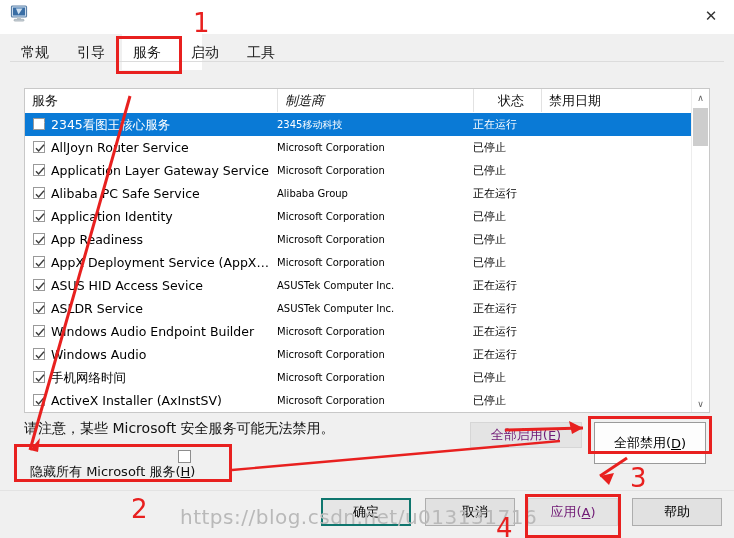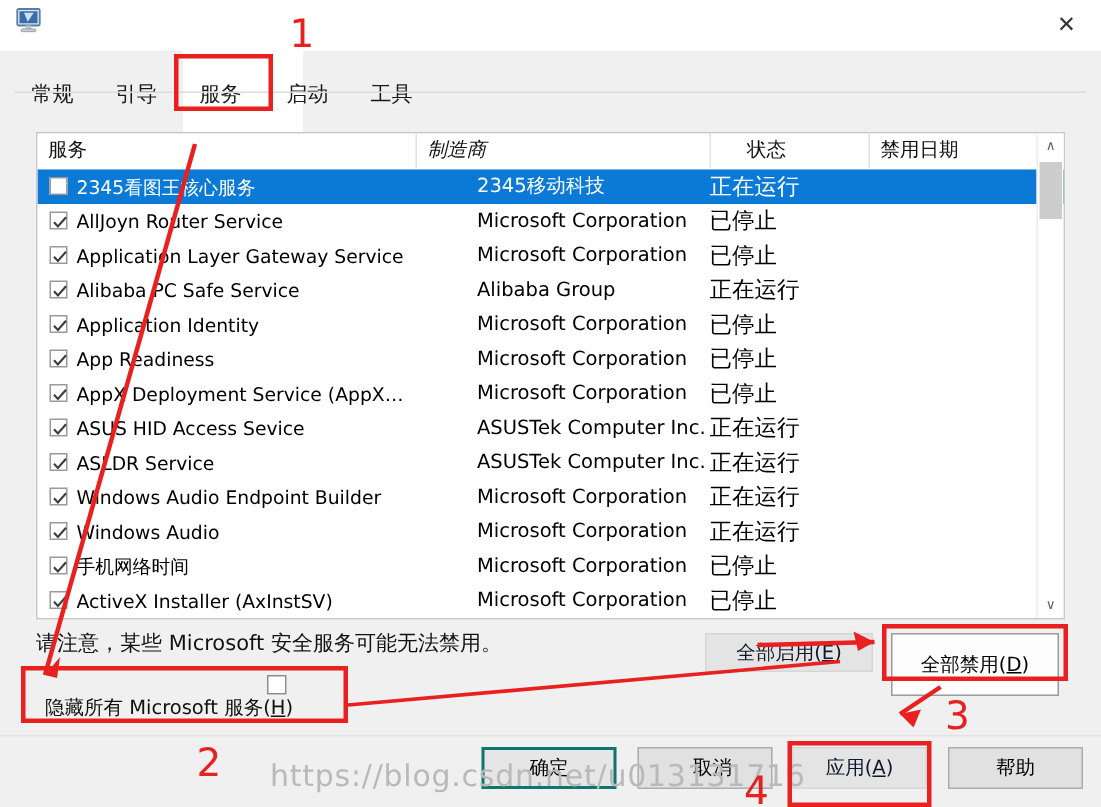--- a/index.html
+++ b/index.html
@@ -14,60 +14,60 @@
 
   
   .titlebar{position:absolute;left:0;top:0;width:734px;height:34px;background:#ffffff;}
   .app-icon{position:absolute;left:10px;top:5px;width:20px;height:18px;}
   .close-btn{position:absolute;right:0;top:0;width:46px;height:32px;
     display:flex;align-items:center;justify-content:center;font-size:15px;color:#333;cursor:default;}
 
   
   .tabstrip{position:absolute;left:0;top:34px;width:734px;height:28px;background:#f0f0f0;}
   .tabstrip:after{content:"";position:absolute;left:10px;right:10px;bottom:0;height:1px;background:#dcdcdc;}
-  .tab{position:absolute;top:0;height:28px;line-height:28px;padding:15px 11px;
+  .tab{position:absolute;top:0;height:28px;line-height:28px;padding:4px 11px;
     font-size:14px;color:#1a1a1a;white-space:nowrap;cursor:default;}
   .tab.active{background:#ffffff;}
 
   
   .listwrap{position:absolute;left:24px;top:88px;width:686px;height:325px;
     background:#ffffff;border:1px solid #c8c8c8;box-sizing:border-box;overflow:hidden;}
   .lhead{position:absolute;left:0;top:0;width:686px;height:24px;background:#ffffff;border-bottom:1px solid #dcdcdc;}
   .lhead .hc{position:absolute;top:0;height:23px;line-height:23px;font-size:13px;color:#111;
     padding-left:7px;box-sizing:border-box;white-space:nowrap;overflow:hidden;}
   .lhead .hc:not(:first-child){border-left:1px solid #e2e2e2;}
   .rows{position:absolute;left:0;top:24px;width:686px;height:300px;}
   .row{position:relative;height:23px;line-height:23px;white-space:nowrap;}
   .row.sel{background:#0a7ad6;color:#ffffff;}
   .cb{position:absolute;left:8px;top:5px;width:12px;height:12px;border:1px solid #9a9a9a;
     background:#fff;box-sizing:border-box;}
   .cb svg{position:absolute;left:0px;top:0px;}
   .c-name{position:absolute;left:26px;top:0;width:222px;overflow:hidden;font-size:12.5px;}
-  .c-mfr{position:absolute;left:252px;top:0;width:190px;overflow:hidden;font-size:13px;margin-left:41px;}
-  .c-sta{position:absolute;left:448px;top:0;width:80px;overflow:hidden;font-size:15px;}
+  .c-mfr{position:absolute;left:252px;top:0;width:190px;overflow:hidden;font-size:10px;}
+  .c-sta{position:absolute;left:448px;top:0;width:80px;overflow:hidden;font-size:11px;}
   .c-dat{position:absolute;left:532px;top:0;width:130px;overflow:hidden;font-size:12.5px;}
 
   
   .sbar{position:absolute;right:0;top:0;width:17px;height:323px;background:#fff;border-left:1px solid #ededed;}
   .sb-arrow{position:absolute;left:0;width:17px;height:17px;display:flex;align-items:center;justify-content:center;
     font-size:9px;color:#606060;}
   .sb-up{top:0;} .sb-down{bottom:0;}
   .sb-thumb{position:absolute;left:1px;top:19px;width:15px;height:38px;background:#cdcdcd;}
 
   
   .note{position:absolute;left:24px;top:420px;font-size:14px;color:#111;white-space:nowrap;}
   .hidecb-area{position:absolute;left:30px;top:450px;display:flex;align-items:flex-end;flex-direction:column;}
   .hidecb-box{width:13px;height:13px;border:1px solid #8d8d8d;background:#fff;box-sizing:border-box;margin-right:4px;}
   .hidecb-lbl{font-size:13px;color:#111;white-space:nowrap;}
   .hidecb-lbl u{text-decoration:underline;}
 
   
   .btn{position:absolute;box-sizing:border-box;display:flex;align-items:center;justify-content:center;
     font-size:13px;background:#e1e1e1;border:1px solid #adadad;color:#000;white-space:nowrap;cursor:default;}
-  .btn.disabled{color:#0f172a;border-color:#d6d6d6;background:#e4e4e4;}
+  .btn.disabled{color:#701a75;border-color:#d6d6d6;background:#e4e4e4;}
   .btn.default{border:2px solid #0f766e;background:#e1e1e1;}
   .btn u{text-decoration:underline;}
   #btn-enable-all{left:470px;top:422px;width:112px;height:26px;}
   #btn-disable-all{left:594px;top:422px;width:112px;height:42px;background:#fdfdfd;border-color:#9a9a9a;}
 
   
   .bottombar{position:absolute;left:0;top:490px;width:734px;height:48px;background:#f0f0f0;
     border-top:1px solid #e3e3e3;}
   #btn-ok{left:321px;top:498px;width:90px;height:28px;background:#e6e6e6;}
   #btn-cancel{left:425px;top:498px;width:90px;height:28px;padding-left:10px;}
@@ -105,21 +105,21 @@
     <div class="tab active" style="left:122px;width:58px;">服务</div>
     <div class="tab" style="left:180px;width:56px;">启动</div>
     <div class="tab" style="left:236px;width:56px;">工具</div>
   </div>
 
   <div class="listwrap">
     <div class="lhead">
       <div class="hc" style="left:0px;width:252px;">服务</div>
       <div class="hc" style="left:252px;width:196px;font-style:italic;">制造商</div>
       <div class="hc" style="left:448px;width:84px;padding-left:24px;">状态</div>
-      <div class="hc" style="left:554px;width:137px;">禁用日期</div>
+      <div class="hc" style="left:516px;width:137px;">禁用日期</div>
     </div>
     <div class="rows" id="rows">
         <div class="row sel">
           <span class="cb">
             <svg width="12" height="12" viewBox="0 0 12 12">
               <path d="M2 6.2 L4.6 9 L10 2.8" stroke="#ffffff" stroke-width="1.4" fill="none"></path>
             </svg>
           </span>
           <span class="c-name">2345看图王核心服务</span>
           <span class="c-mfr">2345移动科技</span>

